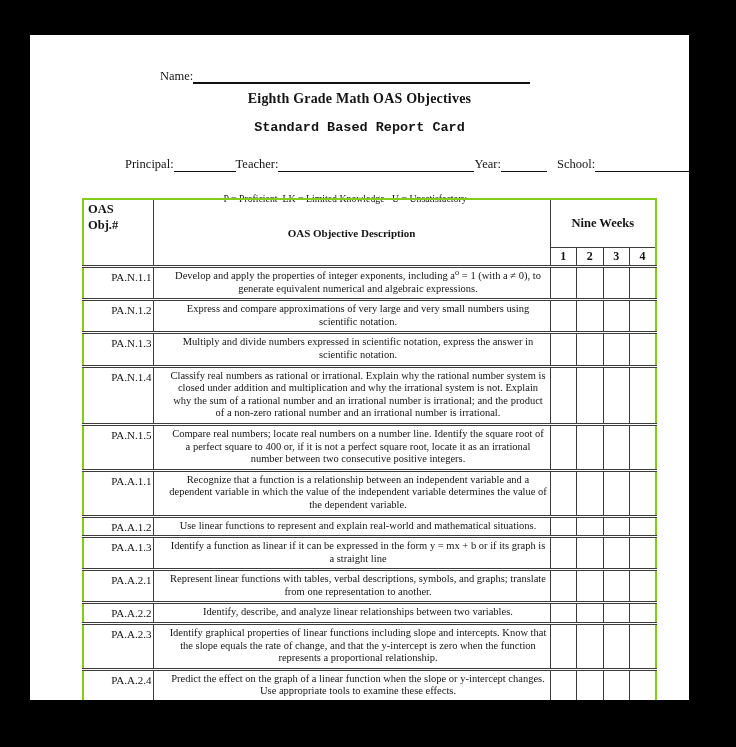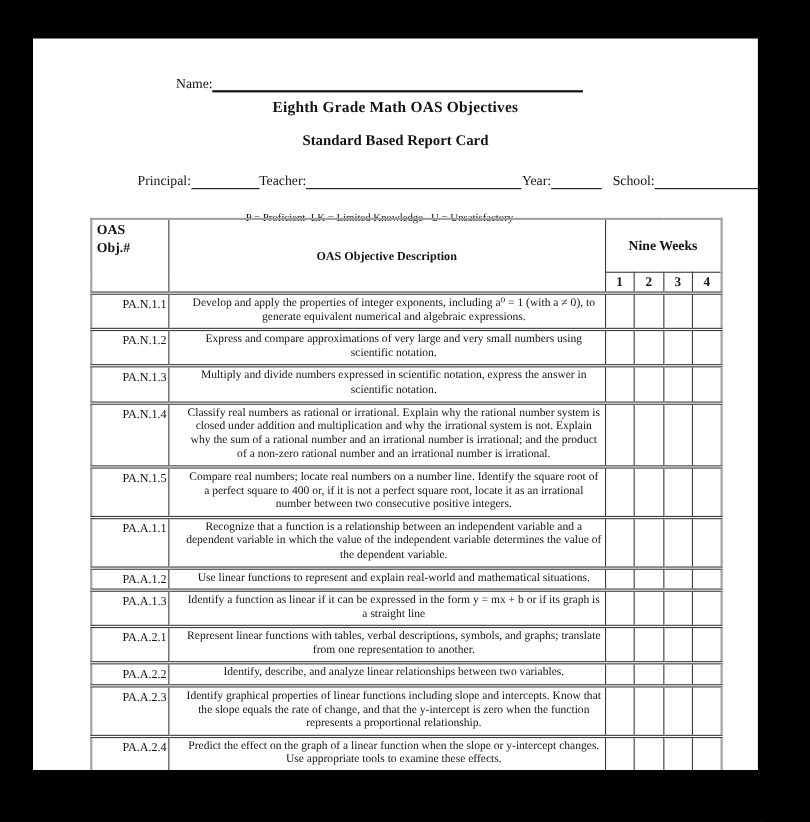--- a/index.html
+++ b/index.html
@@ -13,38 +13,38 @@
     background:#ffffff;overflow:hidden;
   }
   
   .name-row{position:absolute;left:130px;top:34px;width:370px;display:flex;align-items:flex-start;}
   .name-row .lbl{font-size:12.5px;white-space:nowrap;}
   .uline{flex:1;border-bottom:2px solid #111;height:13px;}
   
   .title{position:absolute;left:0;top:56px;width:100%;text-align:center;
          font-size:14px;font-weight:bold;letter-spacing:.2px;}
   .subtitle{position:absolute;left:0;top:85px;width:100%;text-align:center;
-         font-size:13.5px;font-weight:bold;}
+         font-size:13.5px;font-weight:bold;font-family:Liberation Mono, monospace;}
   
   .fields-row{position:absolute;left:95px;top:122px;right:0;display:flex;align-items:flex-end;}
   .fields-row .lbl{font-size:12.5px;white-space:nowrap;}
   .fline{border-bottom:1.4px solid #111;height:13px;}
   .fl-principal{width:62px;}
   .fl-teacher{width:196px;}
   .fl-year{width:46px;}
   .lbl-school{margin-left:10px;}
   .fl-school{flex:1;}
   
   .legend{position:absolute;left:0;top:158px;width:630px;text-align:center;
           font-size:9.8px;white-space:pre;}
   
   table.obj-table{
     position:absolute;left:52px;top:163px;width:573px;
     border-collapse:collapse;table-layout:fixed;
-    border:2px solid #a3a3a3;
+    border:2px solid #84cc16;
   }
   .obj-table th,.obj-table td{border:1px solid #3c3c3c;box-sizing:border-box;}
   .obj-table tbody td{border-top:3px double #3c3c3c;}
   th.obj-h{
     width:70px;text-align:left;vertical-align:top;
     font-size:12.5px;font-weight:bold;padding:1px 4px;line-height:1.3;
   }
   th.desc-h{width:397px;text-align:center;vertical-align:middle;
     font-size:11px;font-weight:bold;padding:2px;}
   th.nine-h{text-align:center;font-size:12.5px;font-weight:bold;height:21px;padding:16px;}

